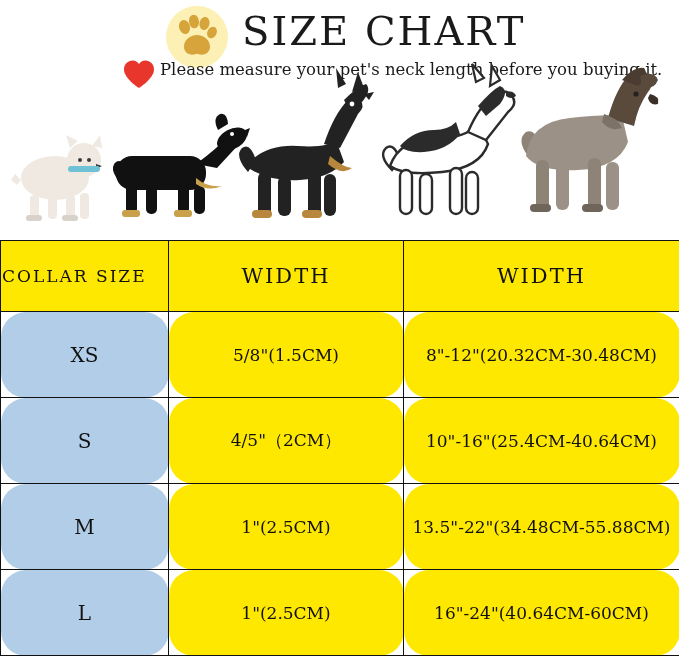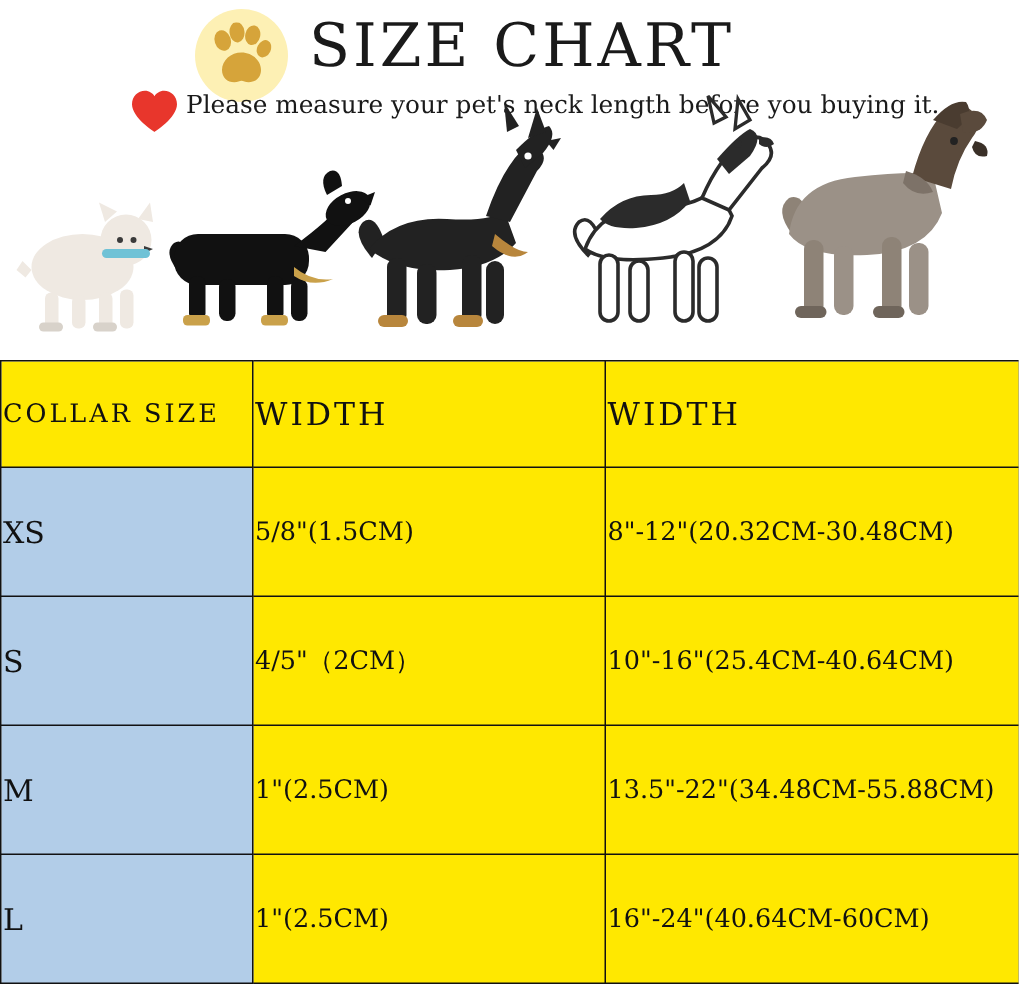--- a/index.html
+++ b/index.html
@@ -12,20 +12,21 @@
     height: 660px;
     font-family: "Liberation Serif", serif;
     position: relative;
     overflow: hidden;
   }
 
   
   .header {
     position: relative;
     height: 108px;
+    margin-left: 36px;
   }
   .paw-badge {
     position: absolute;
     left: 130px;
     top: 6px;
     width: 62px;
     height: 62px;
     border-radius: 50%;
     background: #fdf0b4;
   }
@@ -73,31 +74,31 @@
     position: absolute;
     left: 0;
     top: 240px;
     width: 679px;
     border-collapse: collapse;
     table-layout: fixed;
   }
   .chart td {
     border: 1px solid #111;
     background: #ffe800;
-    text-align: left;
+    text-align: center;
     font-family: "DejaVu Serif", serif;
     color: #111;
   }
   .chart .hdr td {
     height: 68px;
     font-size: 21px;
     letter-spacing: 2px;
   }
   .chart .hdr td.c0 { font-size: 17px; text-align: left;}
-  .chart tr.row td { height: 83px; font-size: 17px; }
+  .chart tr.row td { height: 83px; font-size: 17px; border-radius: 25px; }
   .chart tr.row td.c0 {
     background: #b2cde8;
     font-size: 20px;
   }
   .col0 { width: 168px; }
   .col1 { width: 235px; }
   .col2 { width: 276px; }
 </style>
 </head>
 <body>

